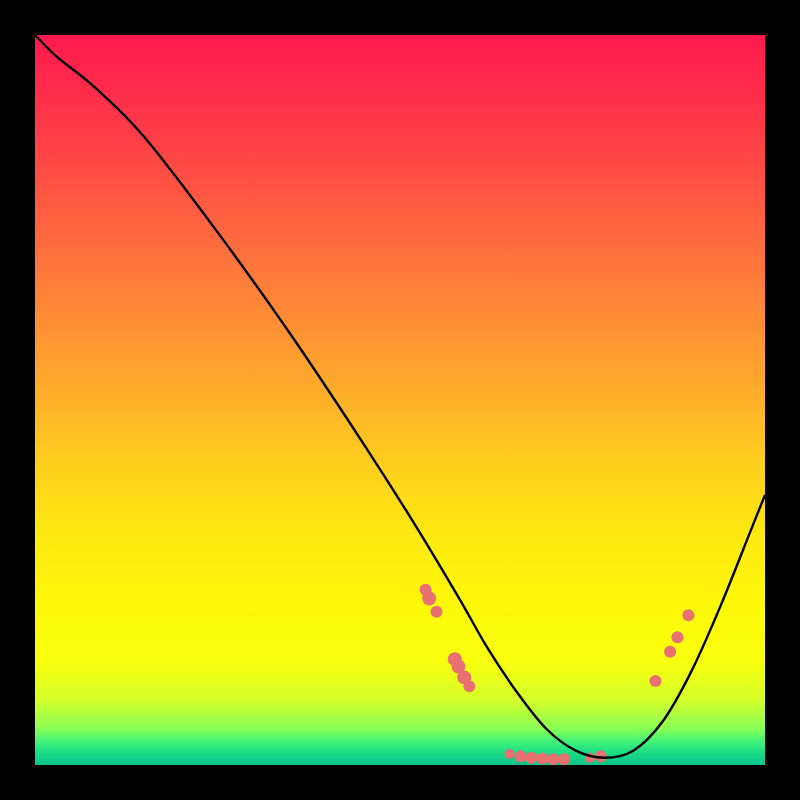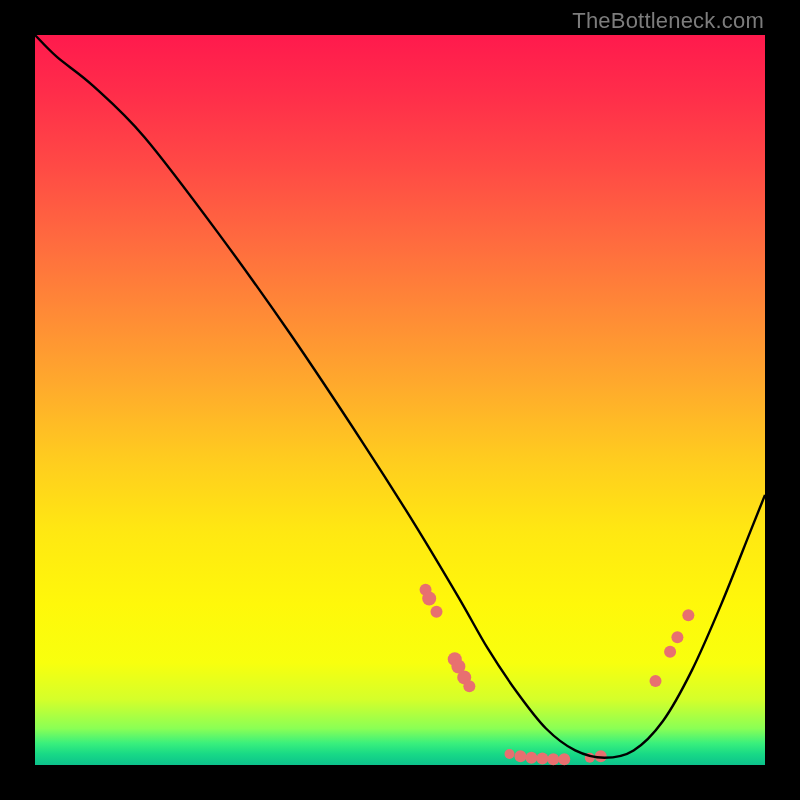--- a/index.html
+++ b/index.html
@@ -82,14 +82,13 @@
         <circle cx="554.80" cy="722.70" r="5" fill="#e87070"></circle>
         <circle cx="565.75" cy="721.24" r="6" fill="#e87070"></circle>
         <circle cx="620.50" cy="646.05" r="6" fill="#e87070"></circle>
         <circle cx="635.10" cy="616.85" r="6" fill="#e87070"></circle>
         <circle cx="642.40" cy="602.25" r="6" fill="#e87070"></circle>
         <circle cx="653.35" cy="580.35" r="6" fill="#e87070"></circle>
       </g>
     <path id="curve-path" fill="none" stroke-width="2.4" d="M0.00,0.00 C3.65,3.65 12.17,13.38 21.90,21.90 C31.63,30.42 43.80,37.72 58.40,51.10 C73.00,64.48 88.82,77.87 109.50,102.20 C130.18,126.53 158.17,164.25 182.50,197.10 C206.83,229.95 231.17,264.02 255.50,299.30 C279.83,334.58 307.82,377.17 328.50,408.80 C349.18,440.43 363.78,463.55 379.60,489.10 C395.42,514.65 411.23,541.42 423.40,562.10 C435.57,582.78 442.87,597.38 452.60,613.20 C462.33,629.02 472.07,643.62 481.80,657.00 C491.53,670.38 501.27,683.77 511.00,693.50 C520.73,703.23 530.47,710.53 540.20,715.40 C549.93,720.27 559.67,722.70 569.40,722.70 C579.13,722.70 588.87,721.48 598.60,715.40 C608.33,709.32 618.07,699.58 627.80,686.20 C637.53,672.82 647.27,654.57 657.00,635.10 C666.73,615.63 676.47,592.52 686.20,569.40 C695.93,546.28 708.10,514.65 715.40,496.40 C722.70,478.15 727.57,465.98 730.00,459.90" stroke="#000000"></path>
   </svg>
 
-  <div class="watermark">TheBottleneck.com</div>
 </div>
 
 </body></html>

